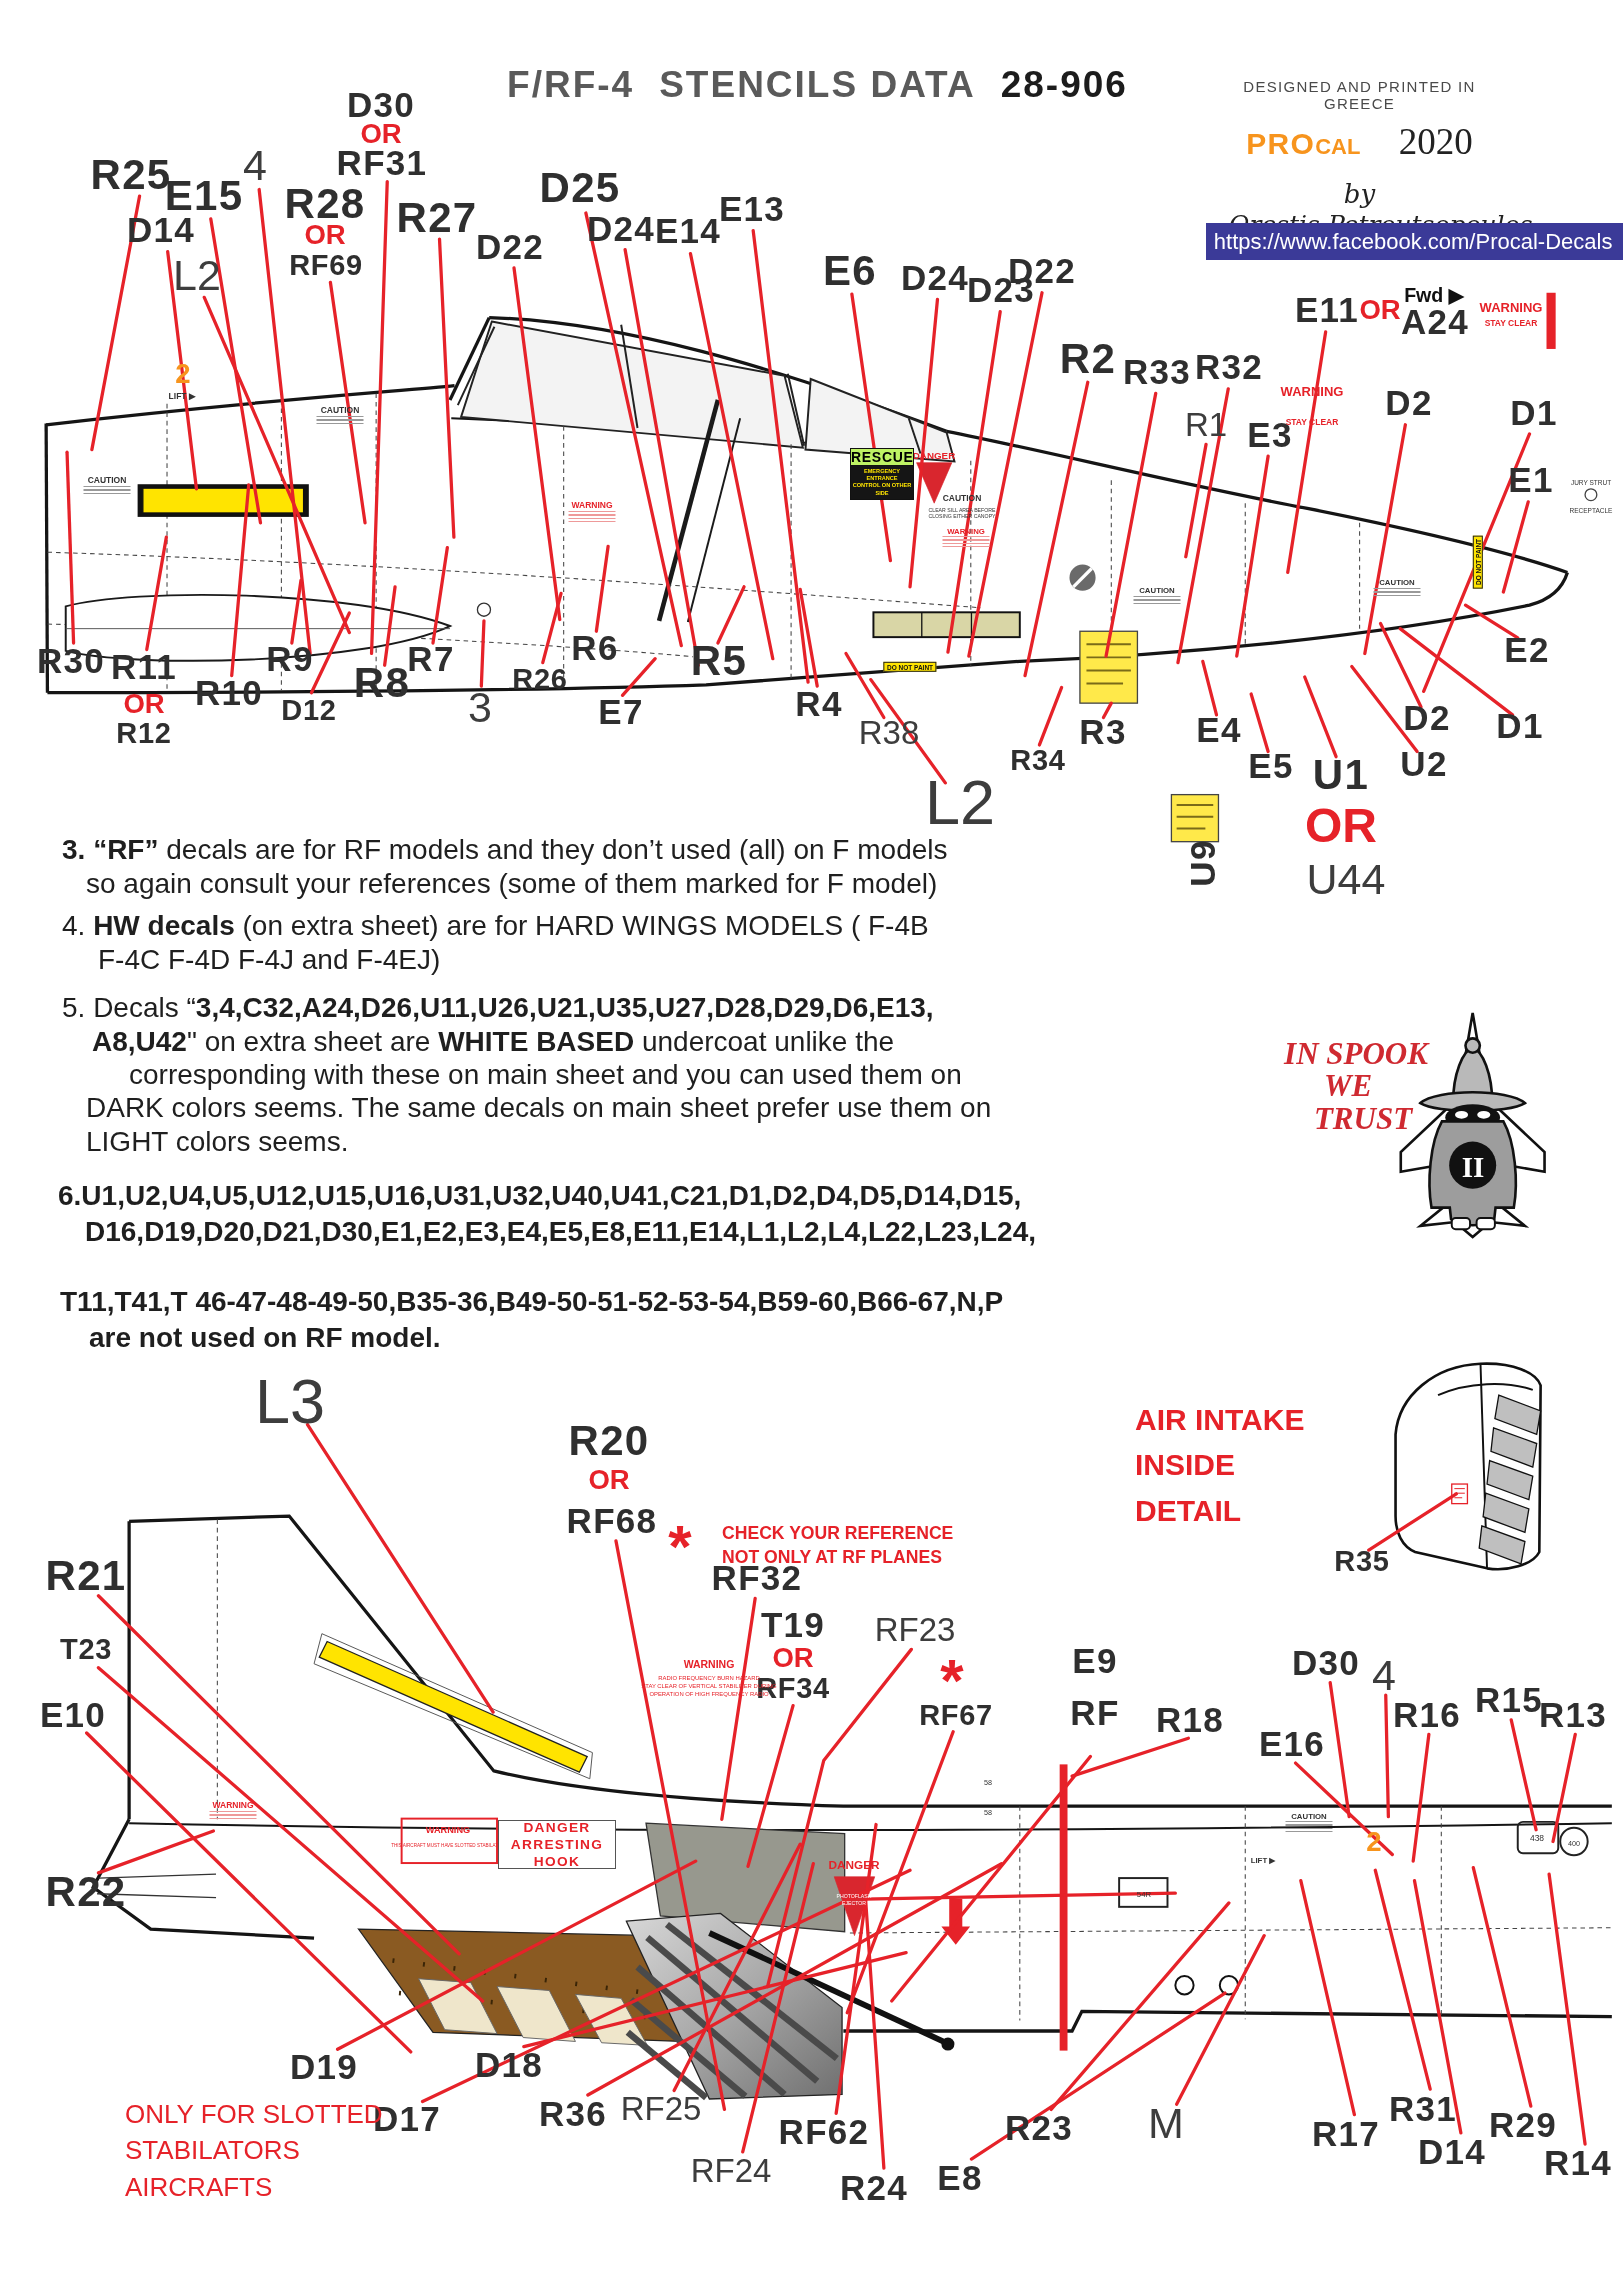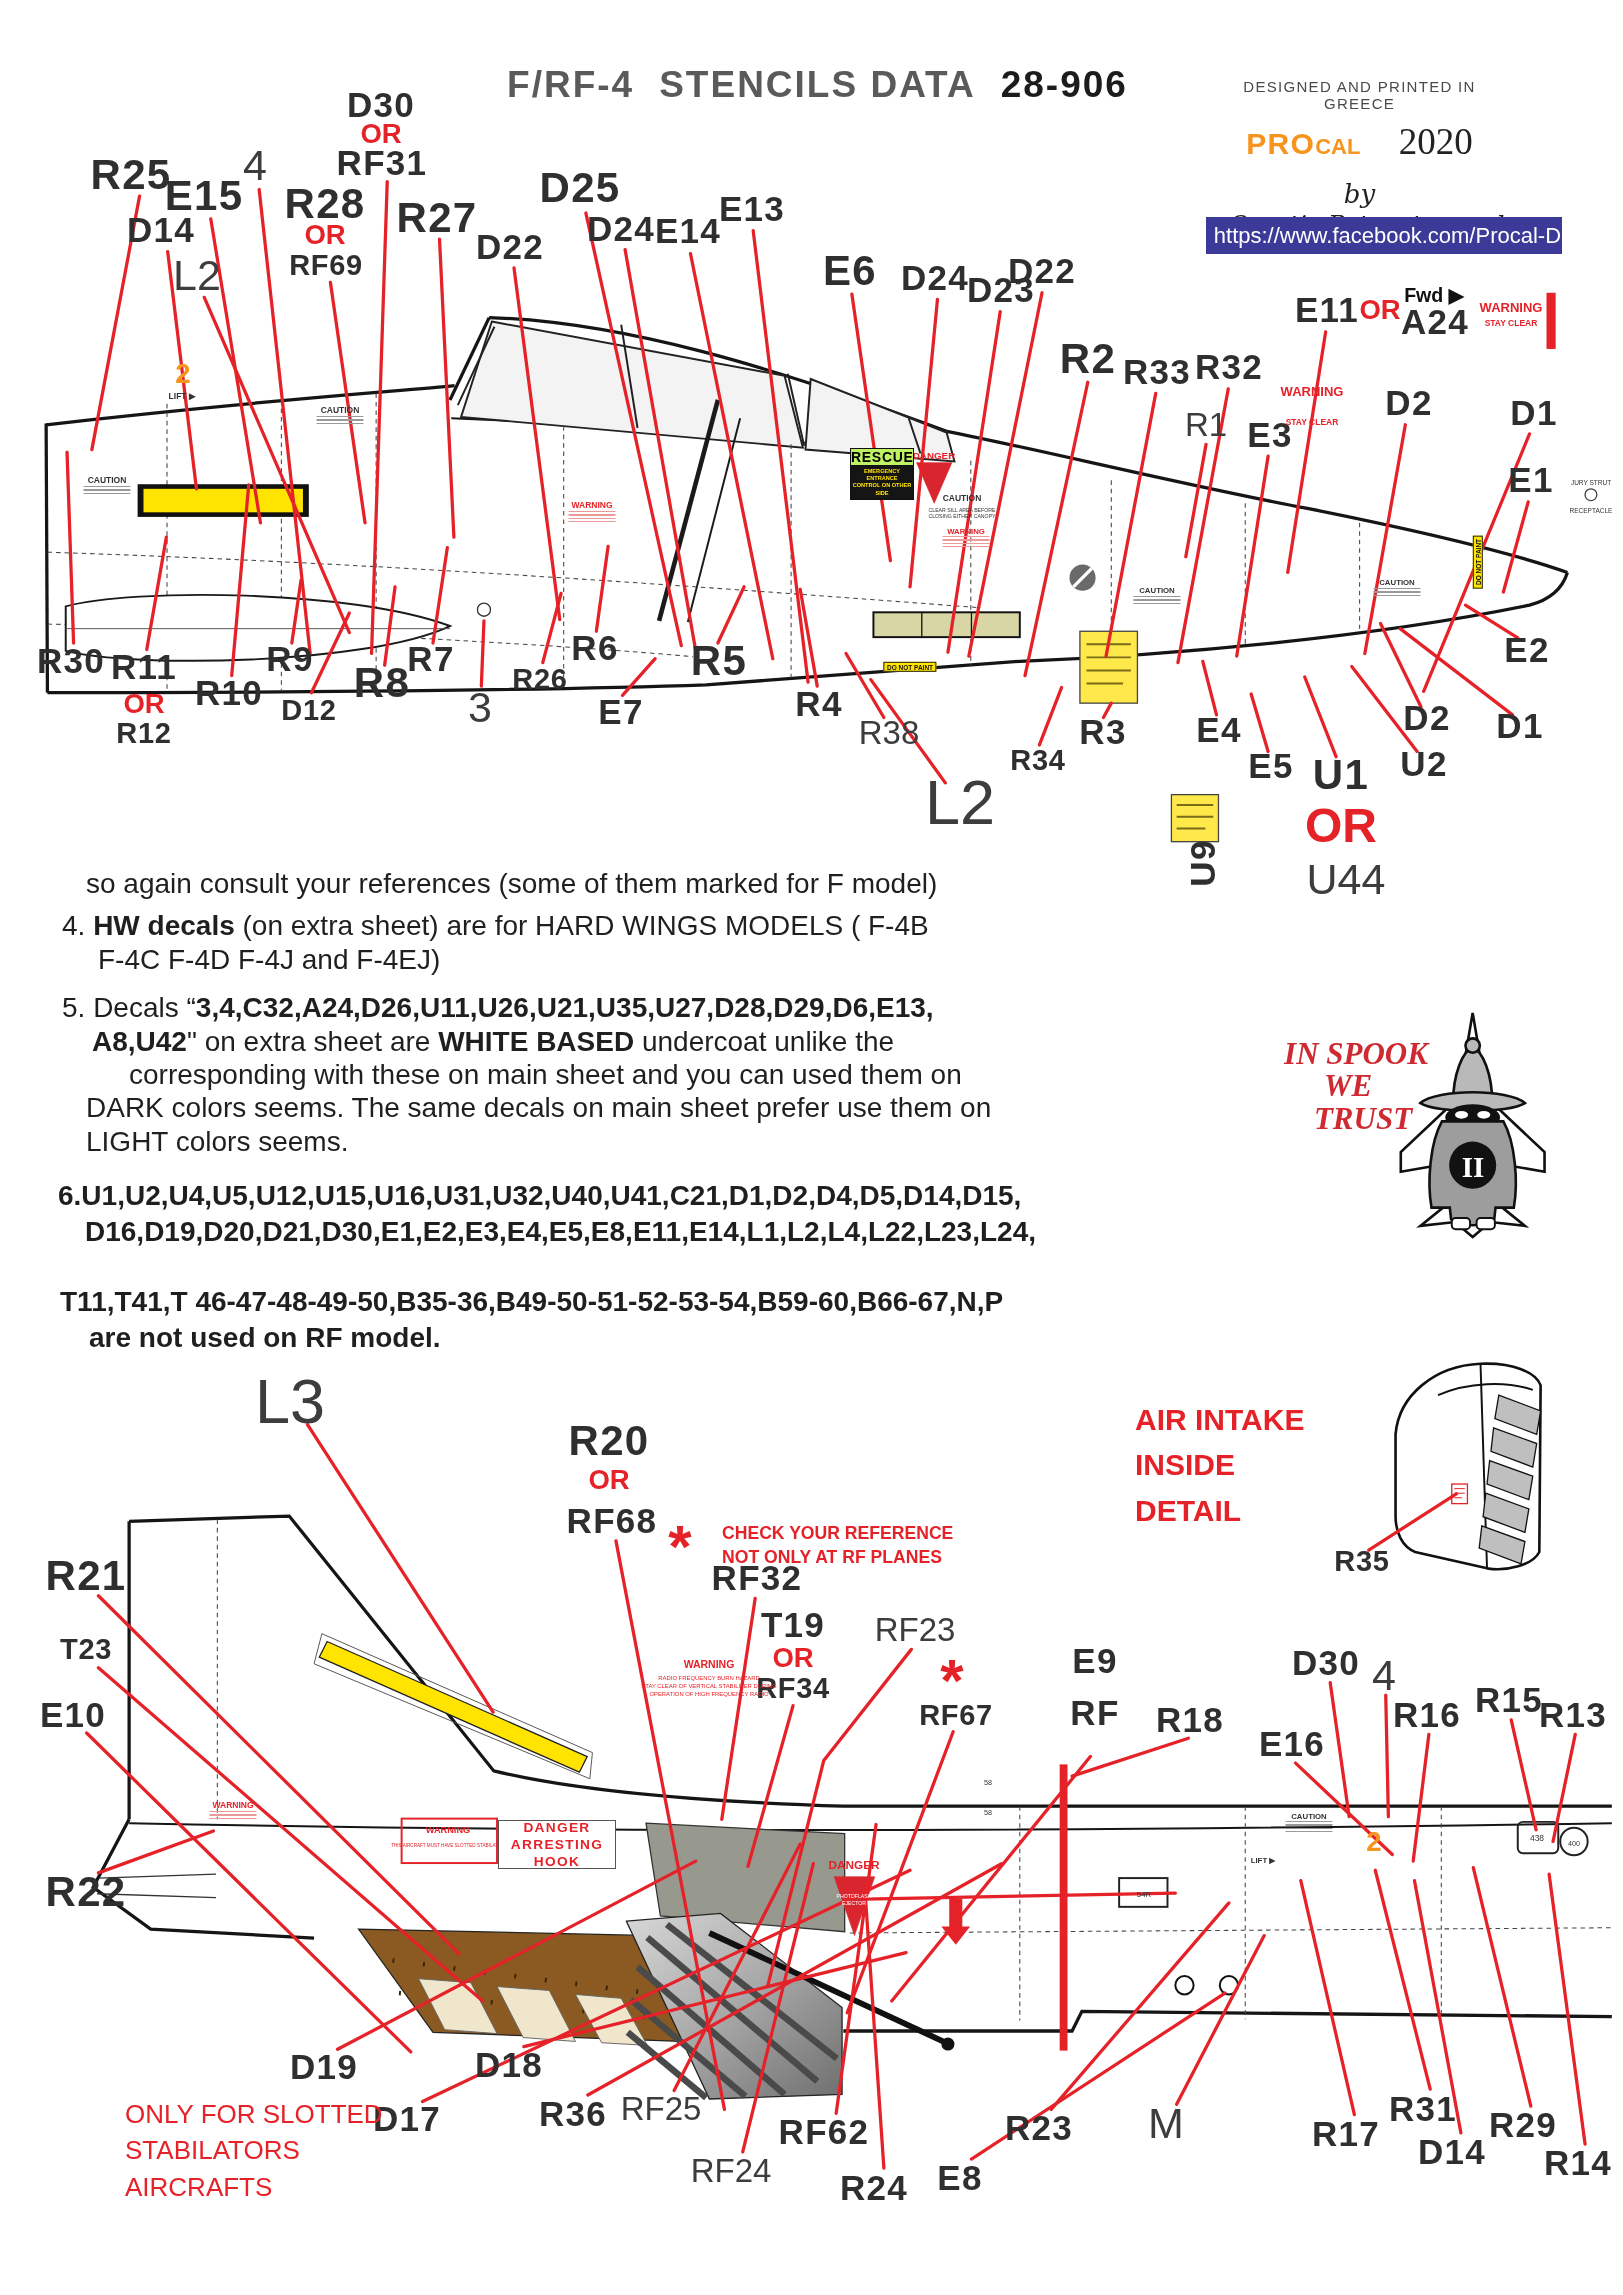--- a/index.html
+++ b/index.html
@@ -28,21 +28,21 @@
   .title .num{color:#1c1c1c}
   .credits{position:absolute;left:1229px;top:78px;width:261px;text-align:center;z-index:3}
   .designed{font-size:15px;letter-spacing:1.3px;color:#4a4a4a}
   .brandline{margin-top:7.8px;font-size:30px;font-weight:800}
   .brand-pro{color:#f7941d;letter-spacing:1.3px}
   .brand-cal{color:#f7941d;font-size:22px;font-weight:800}
   .year{font-family:"Liberation Serif",serif;color:#222;font-weight:400;margin-left:30px;font-size:37px}
   .byline,.author{font-family:"DejaVu Serif",serif;font-style:italic;color:#222}
   .byline{margin-top:16px;font-size:26px}
   .author{margin-top:1.3px;font-size:25px;white-space:nowrap}
-  .fb{position:absolute;left:1206px;top:217px;width:356px;height:37px;background:#3b3a98;color:#fff;
+  .fb{position:absolute;left:1206px;top:223px;width:418px;height:37px;background:#3b3a98;color:#fff;
       font-size:22px;line-height:37px;padding-left:7.8px;box-sizing:border-box;white-space:nowrap;z-index:3}
   
   .note-line{position:absolute;font-size:28px;color:#1f1f1f;white-space:nowrap;z-index:3}
   .note-line b{font-weight:700}
   
   .rescue{position:absolute;left:850px;top:448px;width:64px;z-index:3;text-align:center}
   .rescue .rt{background:#bef264;border:1.3px solid #111;font-weight:800;font-size:14px;letter-spacing:0.7px}
   .rescue .rb{background:#151515;color:#ffe400;font-size:5.6px;font-weight:700;line-height:7.2px;padding:2px 0.7px;border:1.3px solid #111;border-top:none}
   
   .dhook{position:absolute;left:498px;top:1820px;width:116px;height:47px;background:#fff;border:1.3px solid #555;
@@ -485,20 +485,21 @@
       <div class="txt" style="left: 1537px; top: 1838px; font-size: 8.5px; color: rgb(51, 51, 51);">438</div>
       <div class="txt" style="left: 1574px; top: 1843px; font-size: 7.2px; color: rgb(51, 51, 51);">400</div>
       <div class="txt" style="left: 1144px; top: 1894px; font-size: 7.8px; color: rgb(51, 51, 51);">54R</div>
       <div class="txt" style="left: 988px; top: 1782px; font-size: 7.2px; color: rgb(51, 51, 51);">58</div>
       <div class="txt" style="left: 988px; top: 1812px; font-size: 7.2px; color: rgb(51, 51, 51);">58</div>
       <div class="txt" style="left: 1356px; top: 1054px; font-size: 31px; color: rgb(207, 42, 49); font-weight: 700; font-style: italic; font-family: &quot;Liberation Serif&quot;, serif;">IN  SPOOK</div>
       <div class="txt" style="left: 1348px; top: 1086px; font-size: 31px; color: rgb(207, 42, 49); font-weight: 700; font-style: italic; font-family: &quot;Liberation Serif&quot;, serif;">WE</div>
       <div class="txt" style="left: 1363px; top: 1119px; font-size: 31px; color: rgb(207, 42, 49); font-weight: 700; font-style: italic; font-family: &quot;Liberation Serif&quot;, serif;">TRUST</div>
     </div>
   <div class="layer" id="note-layer">
+      <div class="note-line" style="left: 62px; top: 834px;"><b>3. “RF”</b><span> decals are for RF models and they don’t used (all) on F models</span></div>
       <div class="note-line" style="left: 86px; top: 868px;"><span>so again consult your references (some of them marked for F model)</span></div>
       <div class="note-line" style="left: 62px; top: 910px;"><span>4. </span><b>HW decals</b><span> (on extra sheet) are for HARD WINGS MODELS ( F-4B</span></div>
       <div class="note-line" style="left: 98px; top: 944px;"><span>F-4C F-4D F-4J and F-4EJ)</span></div>
       <div class="note-line" style="left: 62px; top: 992px;"><span>5. Decals “</span><b>3,4,C32,A24,D26,U11,U26,U21,U35,U27,D28,D29,D6,E13,</b></div>
       <div class="note-line" style="left: 92px; top: 1026px;"><b>A8,U42</b><span>" on extra sheet are </span><b>WHITE BASED</b><span> undercoat unlike the</span></div>
       <div class="note-line" style="left: 86px; top: 1059px; margin-left: 43px;"><span>corresponding with these on main sheet  and you can used them on</span></div>
       <div class="note-line" style="left: 86px; top: 1092px;"><span>DARK colors seems. The same decals on main sheet prefer use them on</span></div>
       <div class="note-line" style="left: 86px; top: 1126px;"><span>LIGHT colors seems.</span></div>
       <div class="note-line" style="left: 58px; top: 1180px;"><b>6.U1,U2,U4,U5,U12,U15,U16,U31,U32,U40,U41,C21,D1,D2,D4,D5,D14,D15,</b></div>
       <div class="note-line" style="left: 85px; top: 1216px;"><b>D16,D19,D20,D21,D30,E1,E2,E3,E4,E5,E8,E11,E14,L1,L2,L4,L22,L23,L24,</b></div>

